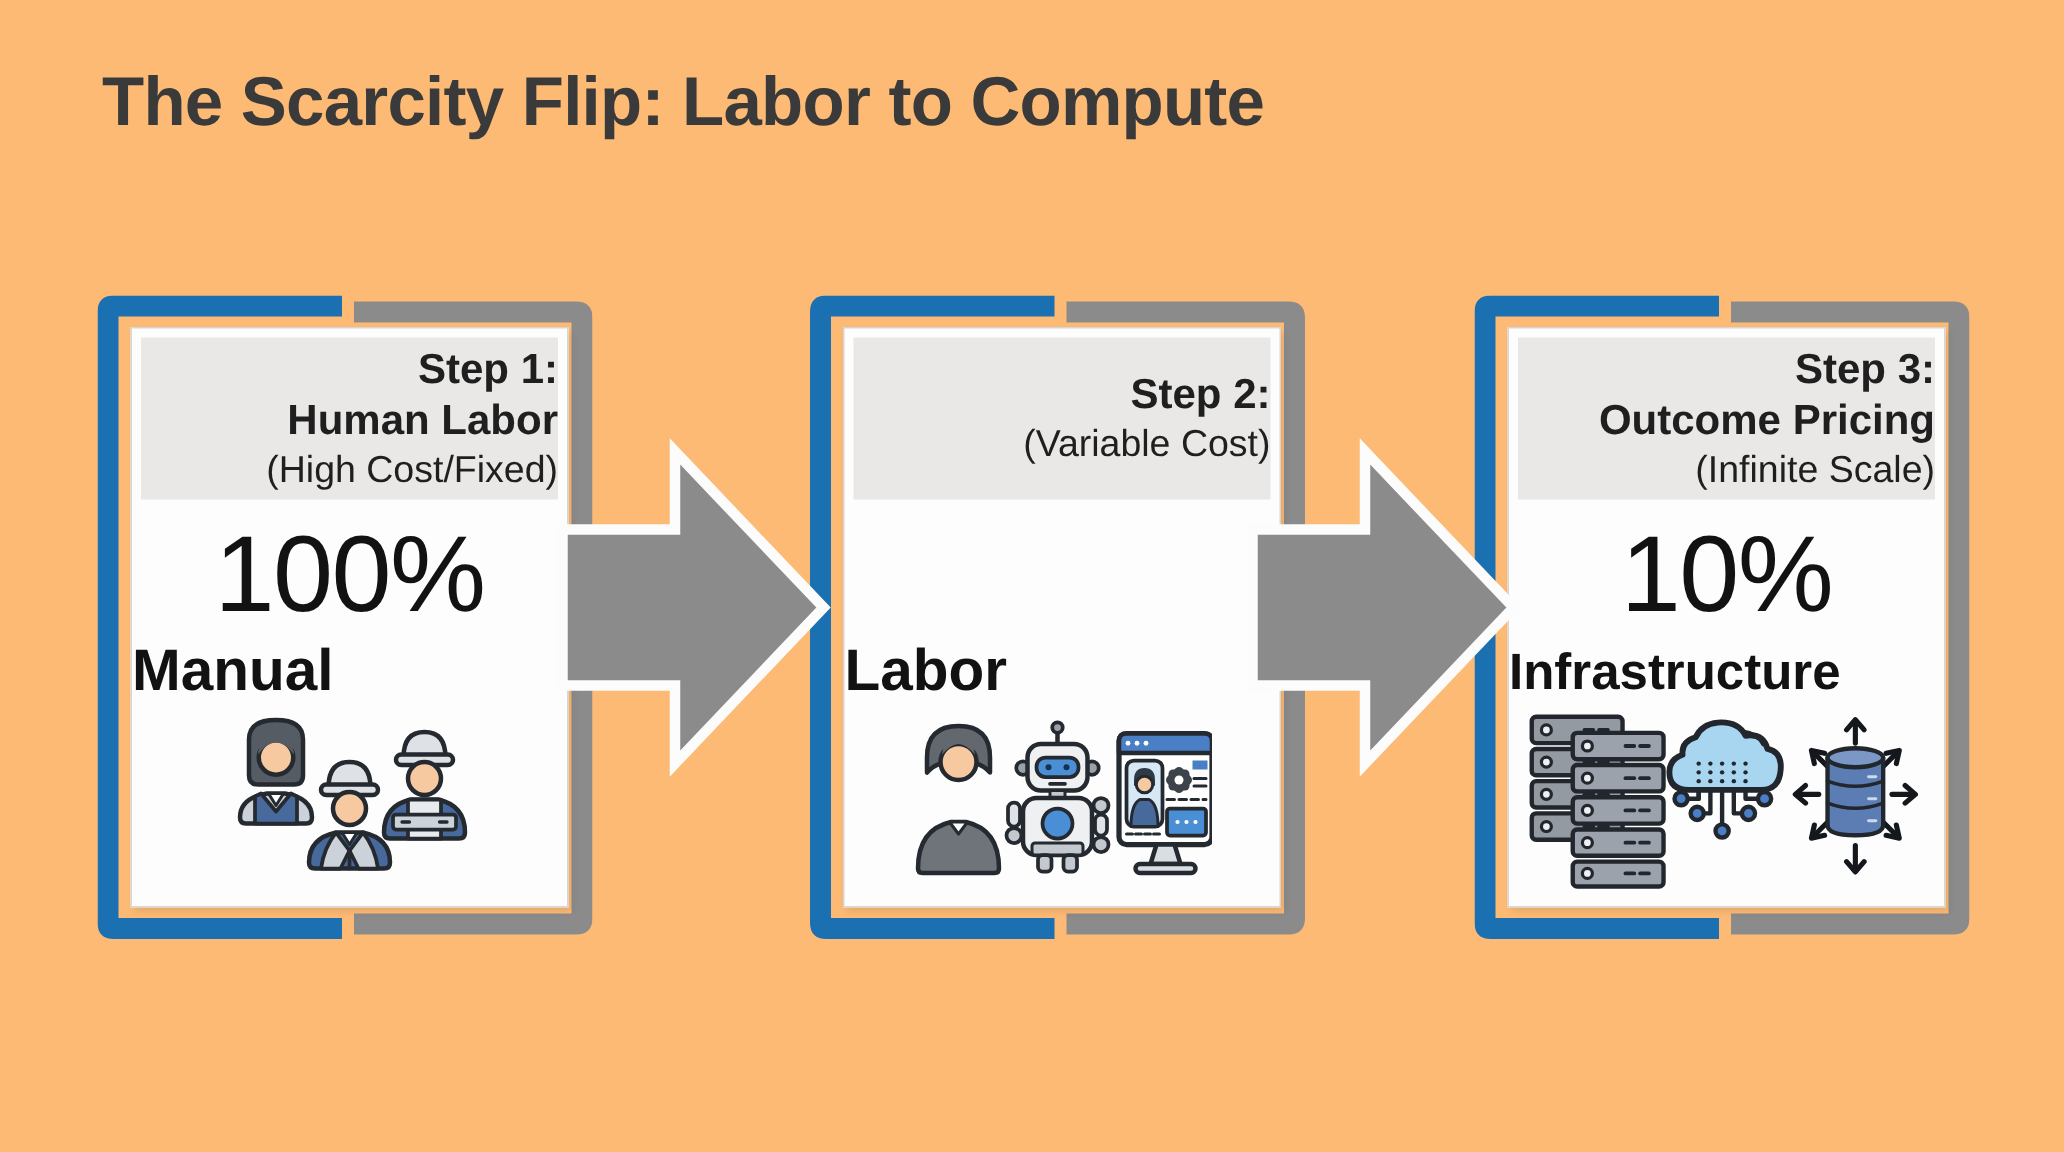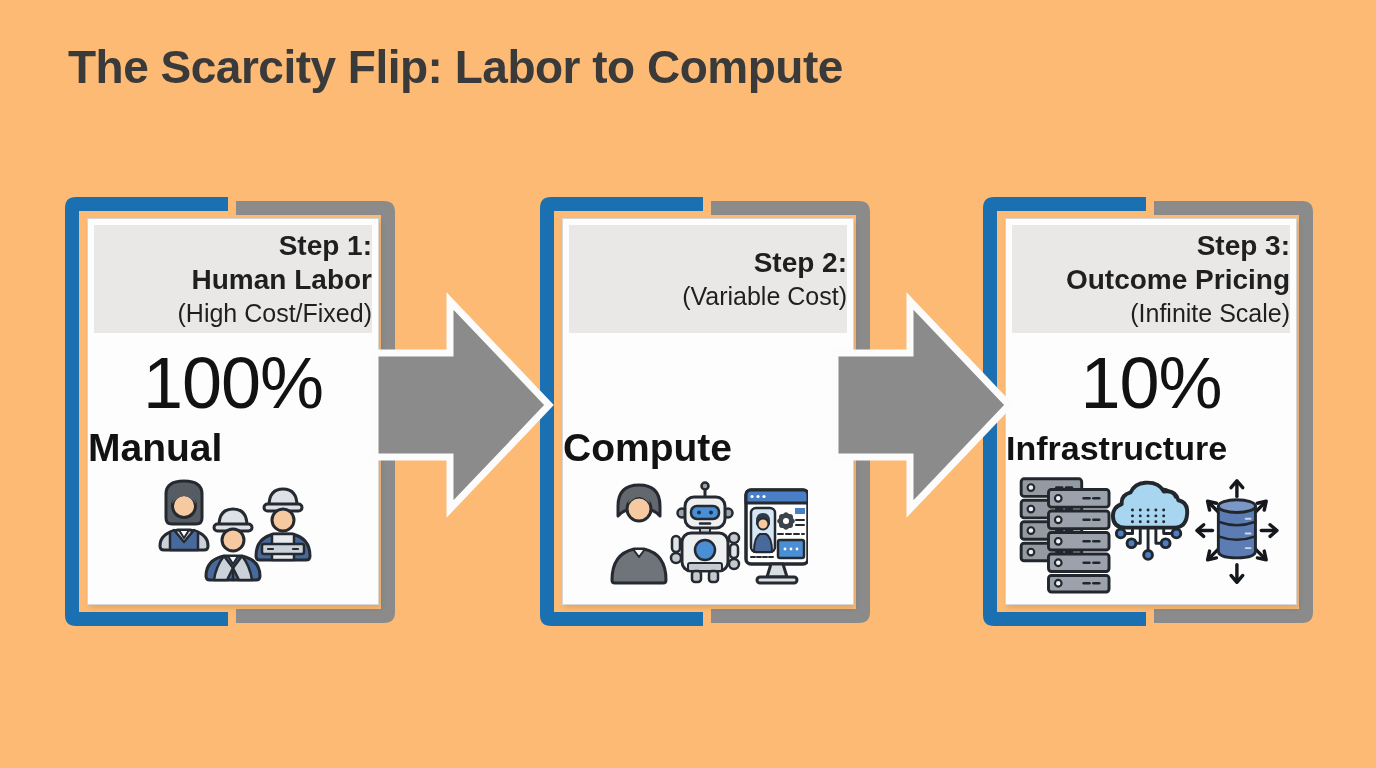--- a/index.html
+++ b/index.html
@@ -104,21 +104,21 @@
   <div class="step-box box-2">
     <svg class="frame" viewBox="0 0 330 429">
       <path fill="#1b70b1" d="M163,0 L11,0 Q0,0 0,11 L0,418 Q0,429 11,429 L163,429 L163,415 L14,415 L14,14 L163,14 Z"></path>
       <path fill="#8b8b8b" d="M171,4 L319,4 Q330,4 330,15 L330,415 Q330,426 319,426 L171,426 L171,412 L316,412 L316,18 L171,18 Z"></path>
     </svg>
     <div class="card">
       <div class="card-header">
         <div class="step-label">Step 2:</div>
         <div class="step-qualifier">(Variable Cost)</div>
       </div>
-      <div class="step-value-label">Compute</div>
+      <div class="step-value-label">Labor</div>
       <div class="icon-row">
         <svg width="200" height="110" viewBox="0 0 200 110">
           <g stroke="#252a31" stroke-width="3" stroke-linejoin="round" stroke-linecap="round">
 
             <g>
               <path d="M10,30 Q10,9 31,9 Q52,9 52,30 L52,40 Q45,32 31,32 Q17,32 10,40 Z" fill="#62686e"></path>
               <circle cx="31" cy="33" r="12" fill="#f6c9a0"></circle>
               <path d="M20,28 Q22,15 31,15 Q40,15 42,28 Q36,21 31,21 Q26,21 20,28 Z" fill="#62686e" stroke="none"></path>
               <path d="M4,104 Q4,78 26,73 L36,73 Q58,78 58,104 Q58,107 55,107 L7,107 Q4,107 4,104 Z" fill="#6e747a"></path>
               <path d="M25,73 L31,81 L37,73 Z" fill="#ffffff" stroke-width="2"></path>

